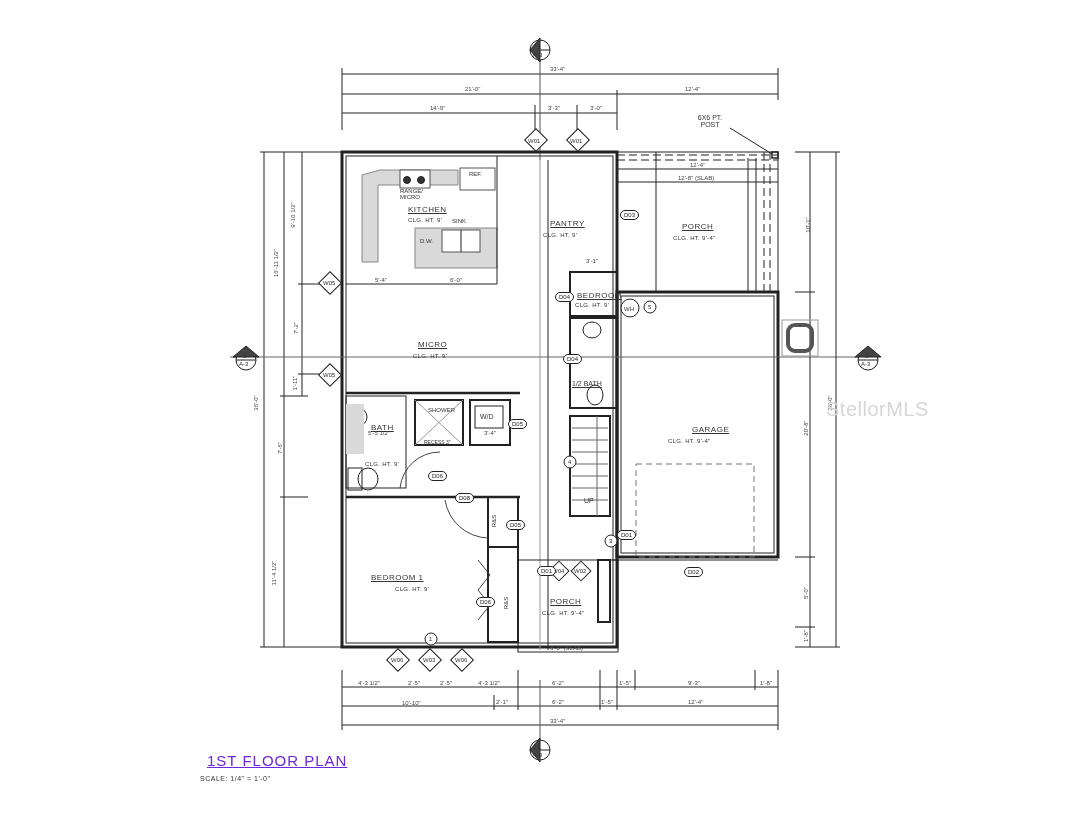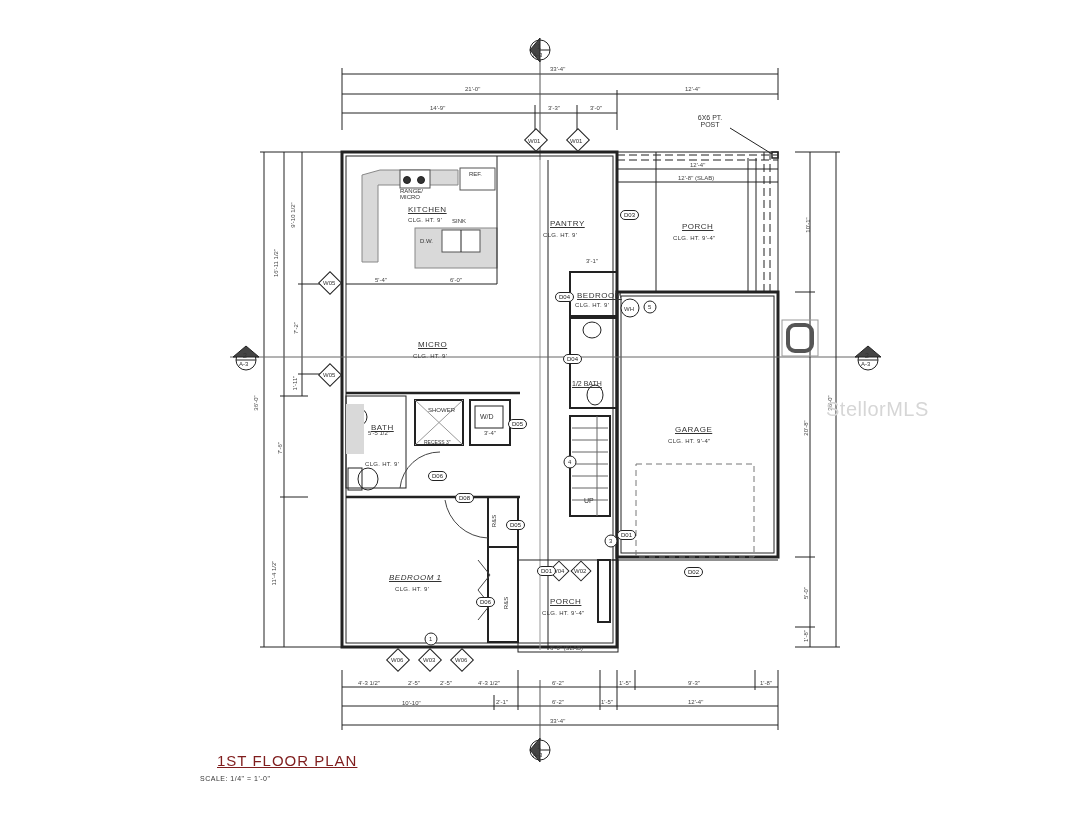--- a/index.html
+++ b/index.html
@@ -4,21 +4,21 @@
 <style>
   html, body { margin:0; padding:0; background:#ffffff; }
   body { width:1090px; height:818px; position:relative; overflow:hidden; font-family:"Liberation Sans", sans-serif; color:#222; }
   #plan { position:absolute; left:0; top:0; width:1090px; height:818px; }
   .txt { position:absolute; font-family:"Liberation Sans", sans-serif; color:#333; white-space:nowrap; line-height:1; }
   .room { font-size:8px; text-decoration:underline; letter-spacing:0.5px; text-align:right; }
   .clg { font-size:6px; letter-spacing:0.3px; text-align:center; }
   .dim { font-size:6px; color:#444; }
   .vdim { font-size:6px; color:#444; transform:rotate(-90deg); transform-origin:center center; }
   .tag { position:absolute; font-size:6px; border:1px solid #222; border-radius:7px; padding:1px 3px; background:#fff; line-height:1; }
-  .title { position:absolute; left:217px; top:752px; font-size:15px; letter-spacing:1px; text-decoration:underline; font-family:"Liberation Sans", sans-serif; color:#7f1d1d;}
+  .title { position:absolute; left:207px; top:752px; font-size:15px; letter-spacing:1px; text-decoration:underline; font-family:"Liberation Sans", sans-serif; color:#6d28d9;}
   .scale { position:absolute; left:200px; top:775px; font-size:7px; color:#333; letter-spacing:0.5px;}
   .watermark { position:absolute; left:826px; top:398px; font-size:20px; color:#d6d6d6; font-family:"Liberation Sans", sans-serif; letter-spacing:0.5px;}
 </style>
 </head>
 <body>
 
 <svg id="plan" viewBox="0 0 1090 818" xmlns="http://www.w3.org/2000/svg">
   <g stroke="#222" fill="none" stroke-width="1">
 
     <line x1="342" y1="74" x2="778" y2="74"></line>
@@ -241,38 +241,38 @@
 <div class="tag" style="left:555px;top:292px;">D04</div>
 <div class="tag" style="left:563px;top:354px;">D04</div>
 <div class="txt" style="left:624px;top:306px;font-size:6px;">WH</div>
 <div class="txt" style="left:648px;top:304px;font-size:6px;">5</div>
 
 <div class="txt" style="left:572px;top:380px;font-size:7px;text-decoration:underline;">1/2 BATH</div>
 
 <div class="txt" style="left:568px;top:459px;font-size:6px;">4</div>
 <div class="txt" style="left:584px;top:497px;font-size:7px;">UP</div>
 
-<div class="txt room" style="left:675px;top:426px;text-decoration:underline;">GARAGE</div>
+<div class="txt room" style="left:692px;top:426px;text-decoration:underline;">GARAGE</div>
 <div class="txt clg" style="left:668px;top:438px;">CLG. HT. 9'-4"</div>
 <div class="tag" style="left:684px;top:567px;">D02</div>
 <div class="tag" style="left:617px;top:530px;">D01</div>
 <div class="txt" style="left:609px;top:538px;font-size:6px;">3</div>
 
 <div class="txt" style="left:428px;top:407px;font-size:6px;">SHOWER</div>
 <div class="txt" style="left:424px;top:440px;font-size:5px;">RECESS 3"</div>
 <div class="txt" style="left:480px;top:413px;font-size:7px;">W/D</div>
 <div class="txt dim" style="left:368px;top:430px;">5'-5 1/2"</div>
 <div class="txt dim" style="left:484px;top:430px;">3'-4"</div>
 <div class="tag" style="left:508px;top:419px;">D05</div>
 <div class="txt room" style="left:371px;top:424px;">BATH</div>
 <div class="txt clg" style="left:365px;top:461px;">CLG. HT. 9'</div>
 <div class="tag" style="left:428px;top:471px;">D06</div>
 <div class="tag" style="left:455px;top:493px;">D08</div>
 
-<div class="txt room" style="left:389px;top:574px;font-style:italic;">BEDROOM 1</div>
+<div class="txt room" style="left:371px;top:574px;">BEDROOM 1</div>
 <div class="txt clg" style="left:395px;top:586px;">CLG. HT. 9'</div>
 <div class="tag" style="left:506px;top:520px;">D05</div>
 <div class="tag" style="left:476px;top:597px;">D06</div>
 <div class="txt" style="left:488px;top:518px;font-size:6px;transform:rotate(-90deg);">R&amp;S</div>
 <div class="txt" style="left:500px;top:600px;font-size:6px;transform:rotate(-90deg);">R&amp;S</div>
 <div class="txt" style="left:429px;top:636px;font-size:6px;">1</div>
 
 <div class="tag" style="left:537px;top:566px;">D01</div>
 <div class="txt room" style="left:550px;top:598px;">PORCH</div>
 <div class="txt clg" style="left:542px;top:610px;">CLG. HT. 9'-4"</div>

